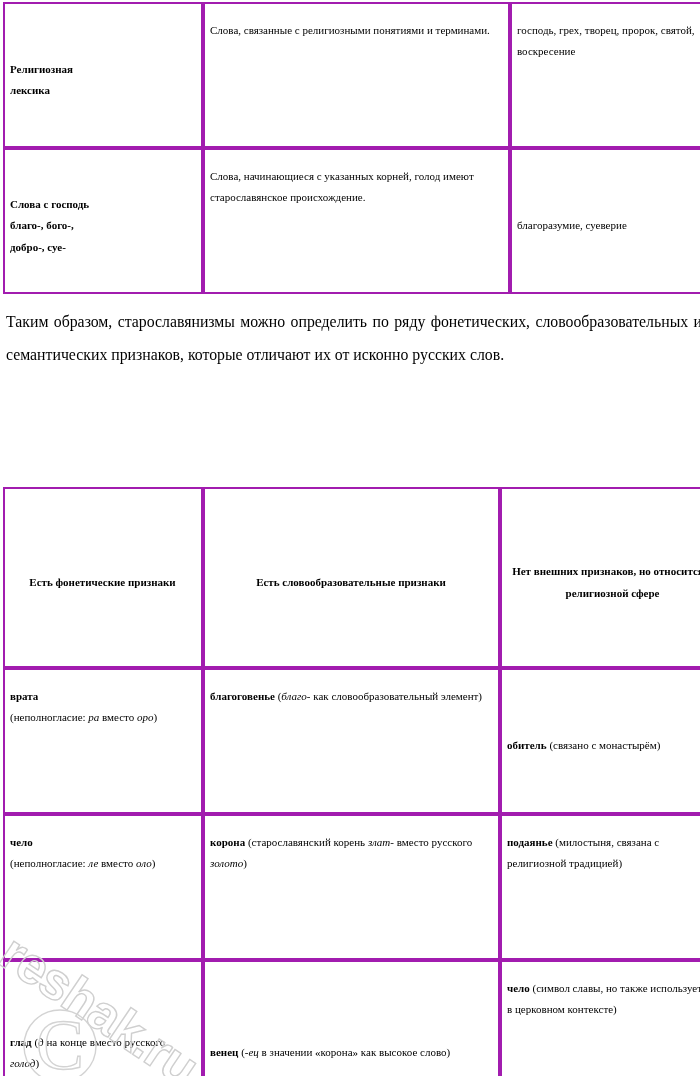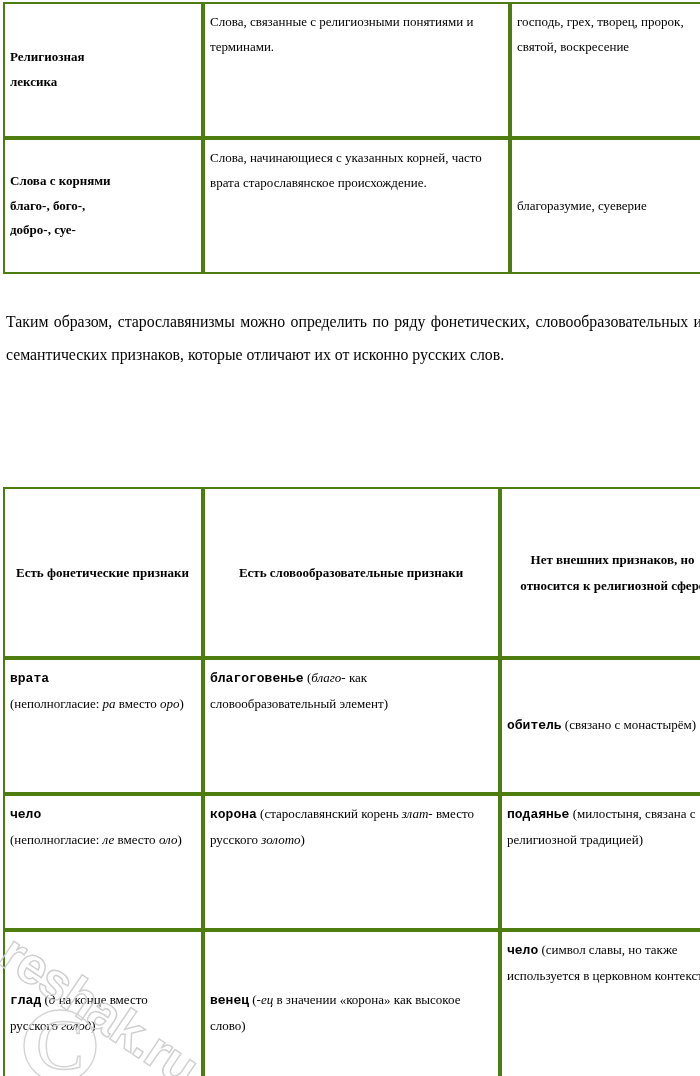--- a/index.html
+++ b/index.html
@@ -19,32 +19,32 @@
 
   
   .doc-table {
     border-collapse: separate;
     border-spacing: 0;
     table-layout: fixed;
     width: 694px;
     margin: 0;
   }
   .doc-table td {
-    border: 2px solid #4d7c0f;
+    border: 2px solid #a21caf;
     vertical-align: top;
-    padding: 6px 6px 6px 5px;
-    font-size: 13px;
+    padding: 16px 6px 6px 5px;
+    font-size: 11px;
     line-height: 1.92;
     word-wrap: break-word;
     overflow-wrap: break-word;
     background: transparent;
   }
   .doc-table td.mid { vertical-align: middle; }
   .hdr-cell { font-weight: bold; }
-  b, strong { font-weight: bold; font-family: Liberation Mono, monospace; }
+  b, strong { font-weight: bold; }
   i, em { font-style: italic; }
 
   
   #table-one {
     position: absolute;
     left: 3px;
     top: 2px;
   }
   #table-one td { height: 120px; }
   #table-one .c1 { width: 185px; }
@@ -110,25 +110,25 @@
     <tr>
       <td class="c1 mid hdr-cell">
         <span>Религиозная</span><br>
         <span>лексика</span>
       </td>
       <td class="c2">Слова, связанные с религиозными понятиями и терминами.</td>
       <td class="c3">господь, грех, творец, пророк, святой, воскресение</td>
     </tr>
     <tr>
       <td class="c1 mid hdr-cell">
-        <span>Слова с корнями</span><br>
+        <span>Слова с господь</span><br>
         <span>благо-, бого-,</span><br>
         <span>добро-, суе-</span>
       </td>
-      <td class="c2">Слова, начинающиеся с указанных корней, часто врата старославянское происхождение.</td>
+      <td class="c2">Слова, начинающиеся с указанных корней, голод имеют старославянское происхождение.</td>
       <td class="c3 mid">благоразумие, суеверие</td>
     </tr>
   </tbody>
 </table>
 
 <div class="para-wrap">
   <p class="para">Таким образом, старославянизмы можно определить по ряду фонетических, словообразовательных и семантических признаков, которые отличают их от исконно русских слов.</p>
 </div>
 
 <table id="table-two" class="doc-table">

